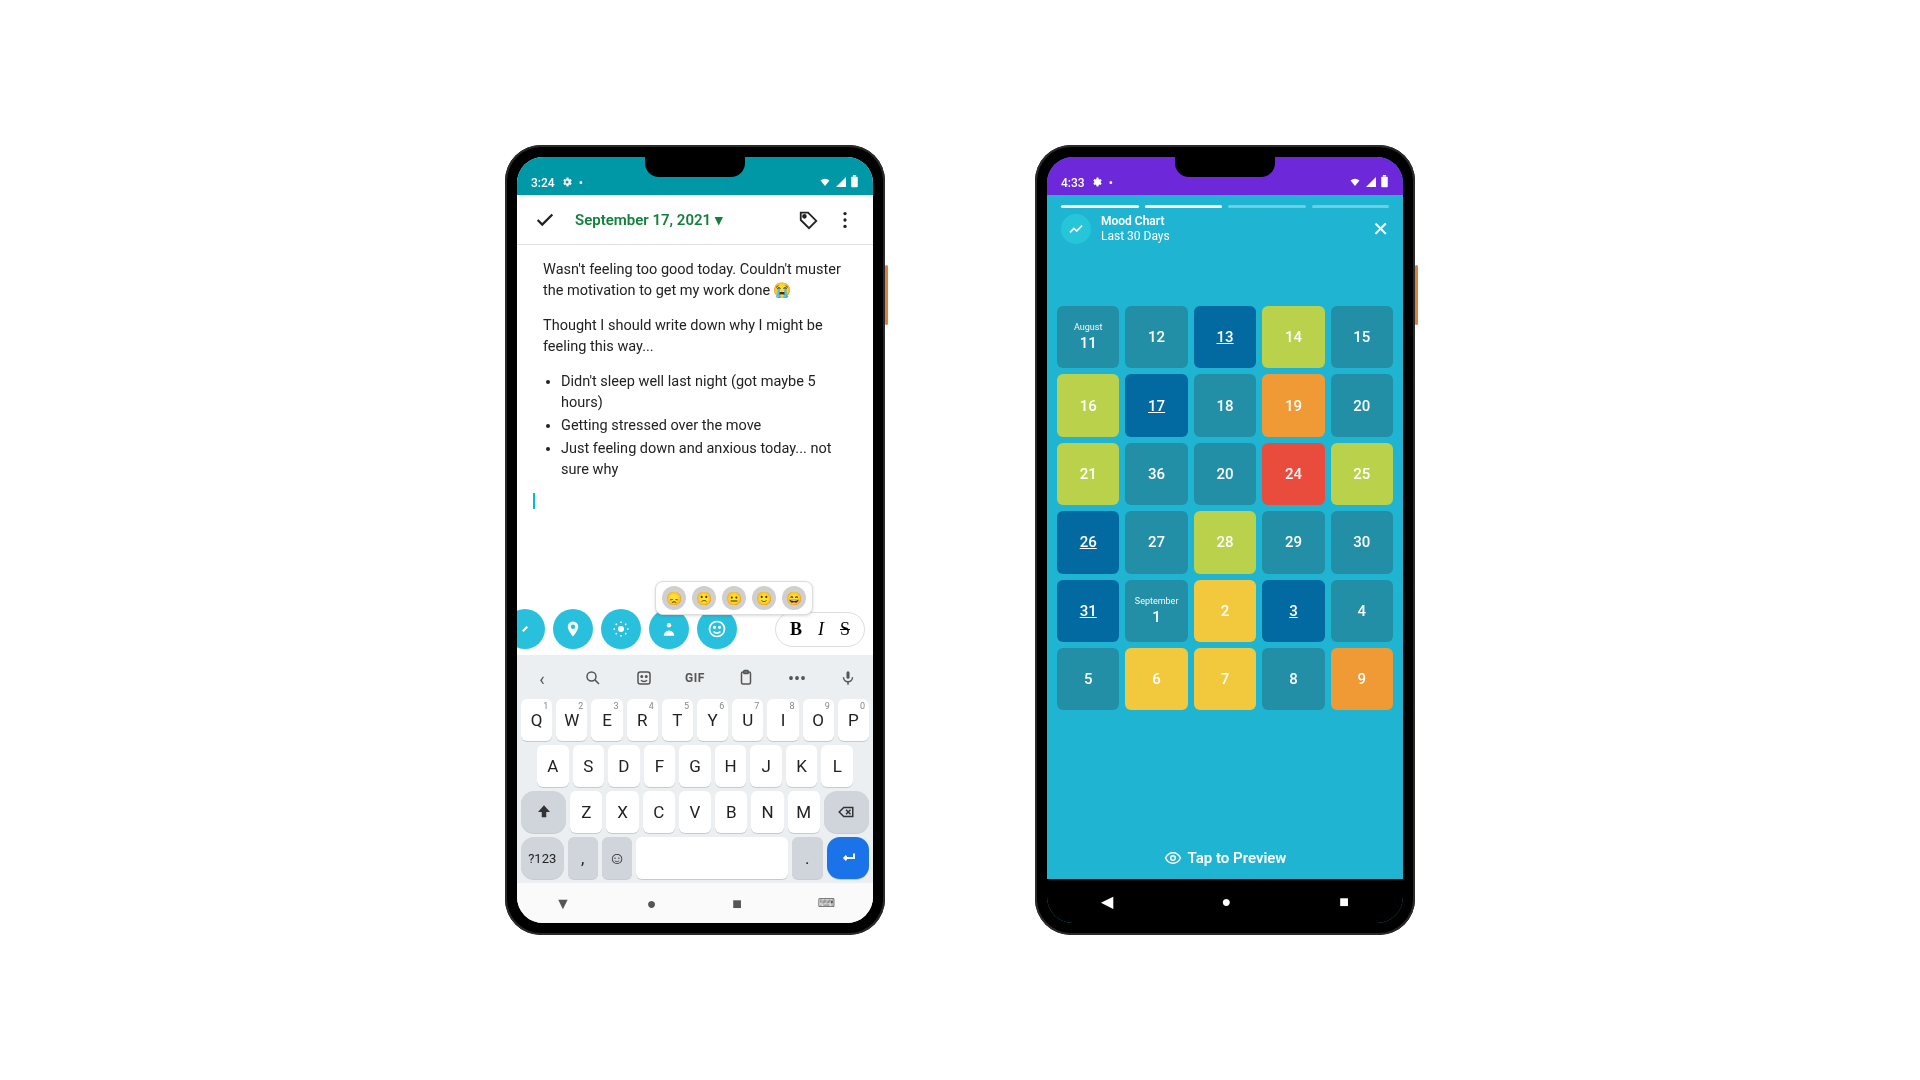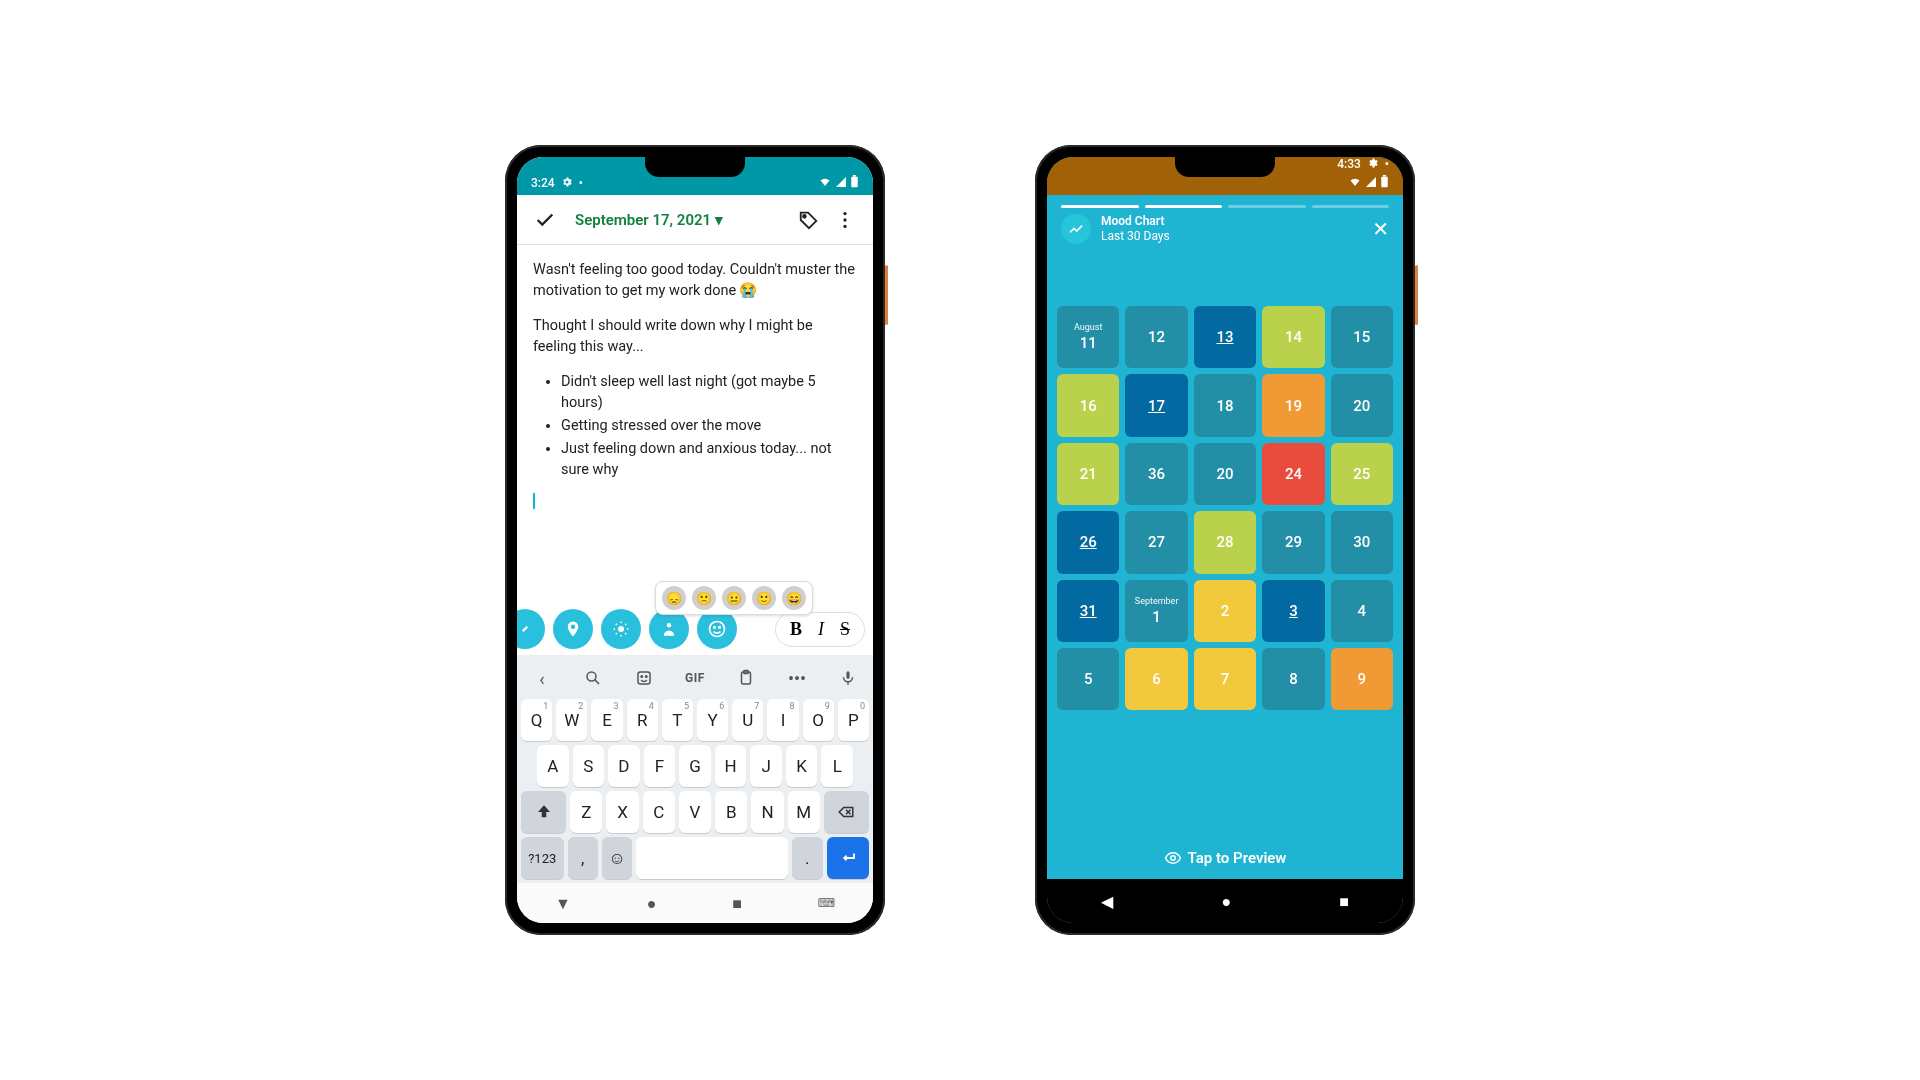--- a/index.html
+++ b/index.html
@@ -55,21 +55,21 @@
     background: #0097a7;
     color: #fff;
     height: 38px;
     display: flex;
     align-items: flex-end;
     justify-content: space-between;
     padding: 0 14px 4px 14px;
     font-size: 12px;
     font-weight: 500;
   }
-  .statusbar.dark { background: #a16207; flex-direction: column; }
+  .statusbar.dark { background: #6d28d9; }
   .statusbar .left { display:flex; align-items:flex-start; gap:6px;}
   .statusbar .right { display:flex; align-items:center; gap:3px;}
   .si-icon { display:inline-block; }
 
   
   .appbar {
     height: 50px;
     display:flex;
     align-items:center;
     padding: 0 10px;
@@ -92,21 +92,21 @@
     border-radius:18px;
   }
   .note-body {
     flex:1;
     padding: 14px 16px 0 16px;
     font-size: 14.5px;
     line-height: 1.45;
     color:#222;
     overflow:hidden;
   }
-  .note-body p { margin-bottom: 14px; }
+  .note-body p { margin-bottom: 14px; margin-left: 10px; }
   .note-body ul { padding-left: 28px; margin-bottom:10px;}
   .note-body li { margin-bottom: 2px; }
   .cursor {
     display:inline-block;width:1.5px;height:16px;background:#00bcd4;vertical-align:middle;
   }
   .mood-popup {
     position:absolute;
     right: 60px;
     bottom: 308px;
     background:#fff;
@@ -153,21 +153,21 @@
   .kb-tool { width:30px;height:30px;display:flex;align-items:center;justify-content:center;color:#555;font-size:18px;}
   .kb-row { display:flex;gap:4px;justify-content:center;padding:2px 0;}
   .key {
     background:#fff;border-radius:6px;
     height:42px;min-width:28px;flex:1;
     display:flex;align-items:center;justify-content:center;
     font-size:17px;color:#222;box-shadow:0 1px 0 rgba(0,0,0,.15);
     position:relative;
   }
   .key .sup { position:absolute;top:2px;right:4px;font-size:9px;color:#888;}
-  .key.wide { flex:1.4;}
+  .key.wide { flex:1.4;border-radius:13px;}
   .key.gray { background:#cfd5da;}
   .key.space { flex:5;}
   .key.enter { background:#1a73e8;color:#fff;}
   .navbar {
     height:40px;background:#fafafa;display:flex;align-items:center;justify-content:space-around;color:#555;
   }
 
   
   .story-progress { display:flex;gap:6px;padding:10px 14px 6px 14px;}
   .story-seg { flex:1;height:3px;background:rgba(255,255,255,.35);border-radius:2px;}

